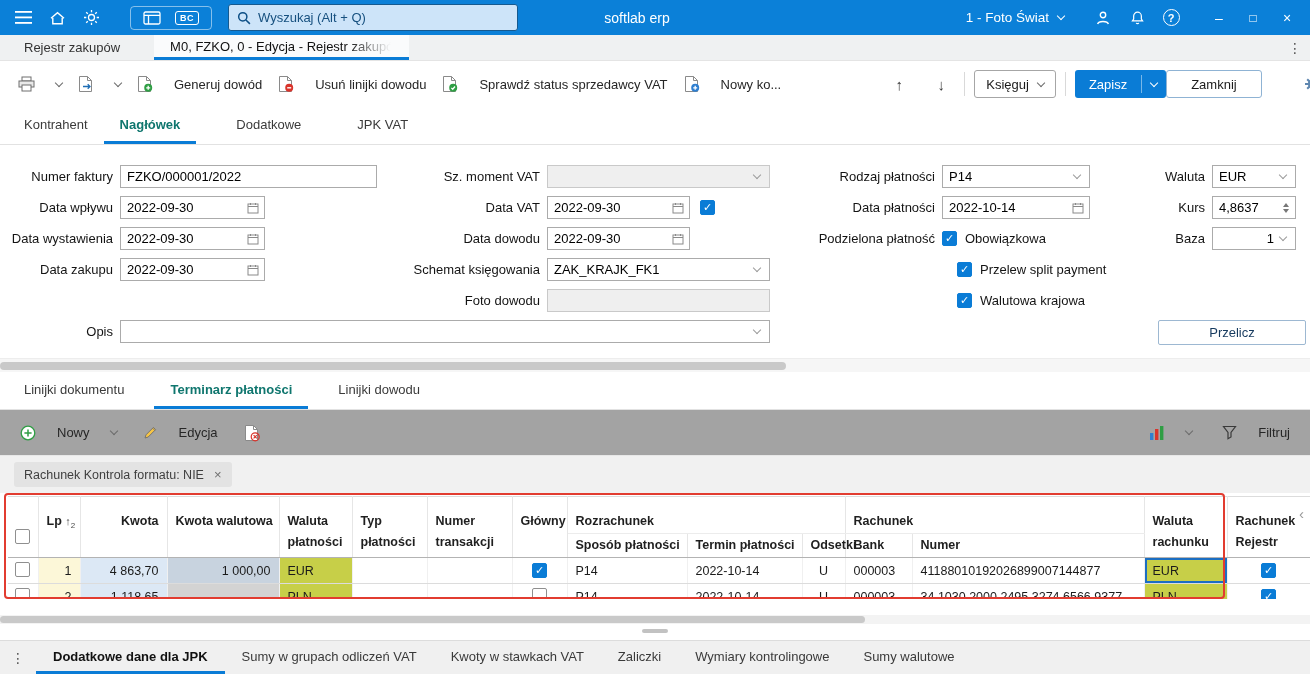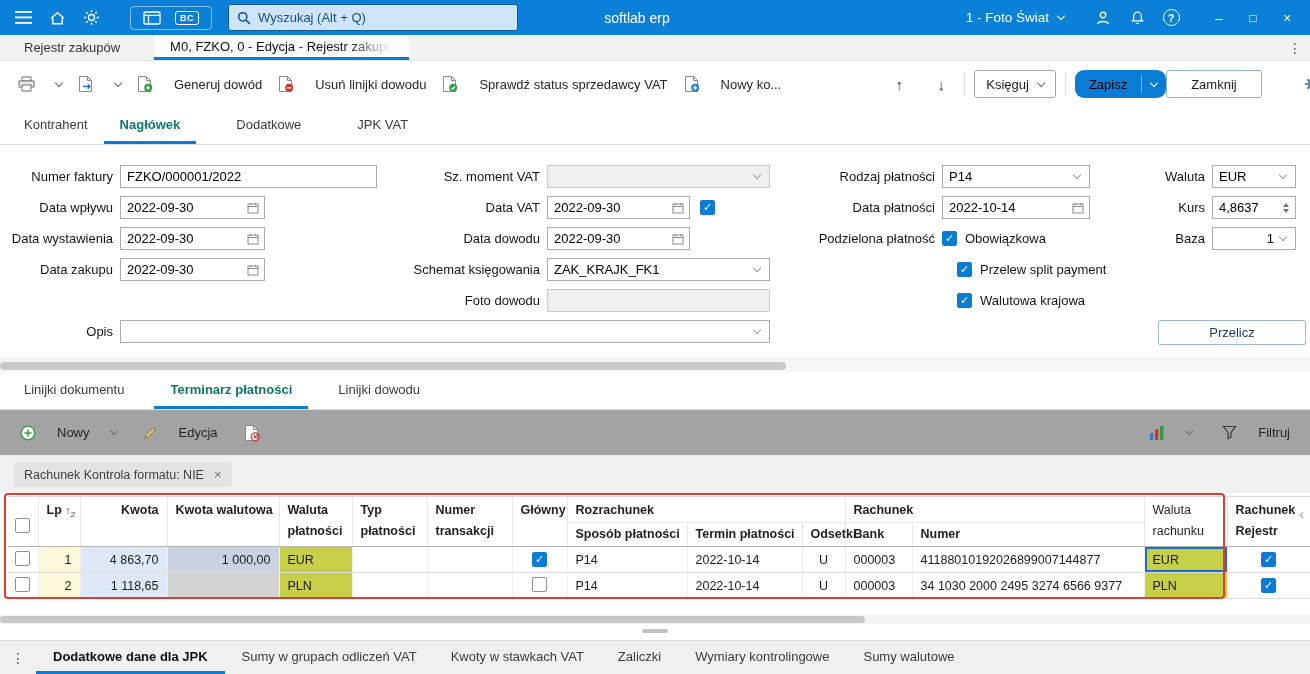--- a/index.html
+++ b/index.html
@@ -32,21 +32,21 @@
   .wtab.active span { -webkit-mask-image:linear-gradient(90deg,#000 80%,transparent 99%); mask-image:linear-gradient(90deg,#000 80%,transparent 99%); white-space:nowrap; }
   .strip-dots { margin-left:auto; width:30px; display:flex; align-items:center; justify-content:center; color:#555; font-size:14px; cursor:pointer; }
 
   
   .toolbar { height:46px; display:flex; align-items:center; padding:0 10px; background:#fff; }
   .tbtn { display:flex; align-items:center; gap:21px; padding:6px 8px; font-size:13px; color:#262626; cursor:pointer; border-radius:3px; white-space:nowrap; flex:none; }
   .arrowbtn { width:28px; height:28px; display:flex; align-items:center; justify-content:center; font-size:15px; color:#3c3c3c; cursor:pointer; flex:none; }
   .vsep { width:1px; height:24px; background:#d9d9d9; margin:0 9px; flex:none; }
   .btn { border:1px solid #a6a6a6; border-radius:3px; height:28px; padding:0 11px; display:inline-flex; align-items:center; gap:9px; background:#fff; font-size:13px; cursor:pointer; flex:none; }
   .btn.outline-blue { border-color:#8fb3d4; padding:0 24px; }
-  .btn-primary { background:#0a7cd6; color:#000000; border-radius:9px; height:28px; display:flex; align-items:stretch; cursor:pointer; flex:none; }
+  .btn-primary { background:#0a7cd6; color:#ffffff; border-radius:3px; height:28px; display:flex; align-items:stretch; cursor:pointer; flex:none; }
   .btn-primary .main { display:flex; align-items:center; padding:0 14px; font-size:13px; }
   .btn-primary .split { width:1px; background:rgba(255,255,255,.45); margin:5px 0; }
   .btn-primary .dd { width:24px; display:flex; align-items:center; justify-content:center; }
 
   
   .formtabs { height:38px; display:flex; align-items:stretch; border-bottom:1px solid #e2e2e2; background:#fff; padding-left:8px; }
   .ftab { padding:0 16px; display:flex; align-items:center; color:#3a3a3a; cursor:pointer; border-bottom:3px solid transparent; font-size:13px; }
   .ftab.active { font-weight:bold; color:#0f766e; border-bottom-color:#0a7cd6; }
 
   
@@ -79,24 +79,24 @@
   
   .chiprow { height:38px; background:#f1f1f1; display:flex; align-items:center; padding:0 14px; border-top:1px solid #e7e7e7; }
   .chip { background:#e3e3e3; border-radius:3px; padding:5px 10px; display:flex; align-items:center; gap:10px; font-size:12.5px; color:#3f3f3f; }
   .chip .x { color:#6f6f6f; font-size:13px; cursor:pointer; }
 
   
   .gridwrap { position:relative; height:106px; padding-top:3px; }
   table.grid { border-collapse:collapse; table-layout:fixed; width:1302px; margin-left:8px; font-size:12.5px; }
   .grid th { font-weight:600; text-align:left; padding:2px 8px; border-right:1px solid #e6e6e6; border-top:1px solid #dcdcdc; border-bottom:1px solid #b3b3b3; height:24px; color:#1f1f1f; background:#fff; vertical-align:top; line-height:20px; white-space:nowrap; }
   .grid th.wrap { white-space:normal; line-height:21px; }
-  .grid tr.h1 th { padding-top:3px; }
+  .grid tr.h1 th { padding-top:14px; }
   .grid th.grp { border-bottom:1px solid #ececec; }
   .grid tr.h2 th { border-top:none; vertical-align:middle; padding-top:0; }
-  .grid th.bold { font-weight:normal; }
+  .grid th.bold { font-weight:bold; }
   .grid td { padding:2px 8px; height:26px; border-bottom:1px solid #dcdcdc; border-right:1px solid #f0f0f0; background:#fff; white-space:nowrap; overflow:hidden; }
   .grid .num { text-align:right; }
   .grid .center { text-align:center; }
   .grid td.c-sel, .grid th.c-sel { text-align:center; padding:2px 0; }
   .grid th.c-sel { vertical-align:bottom; padding-bottom:7px; }
   td.lp-cell { background:#fcf7d8; }
   td.amt-cell { background:#dce8f5; }
   td.amtfx-cell { background:#c8d3df; }
   td.amtfx-empty { background:#d3d3d3; }
   td.cur-cell { background:#c7cf48; }

